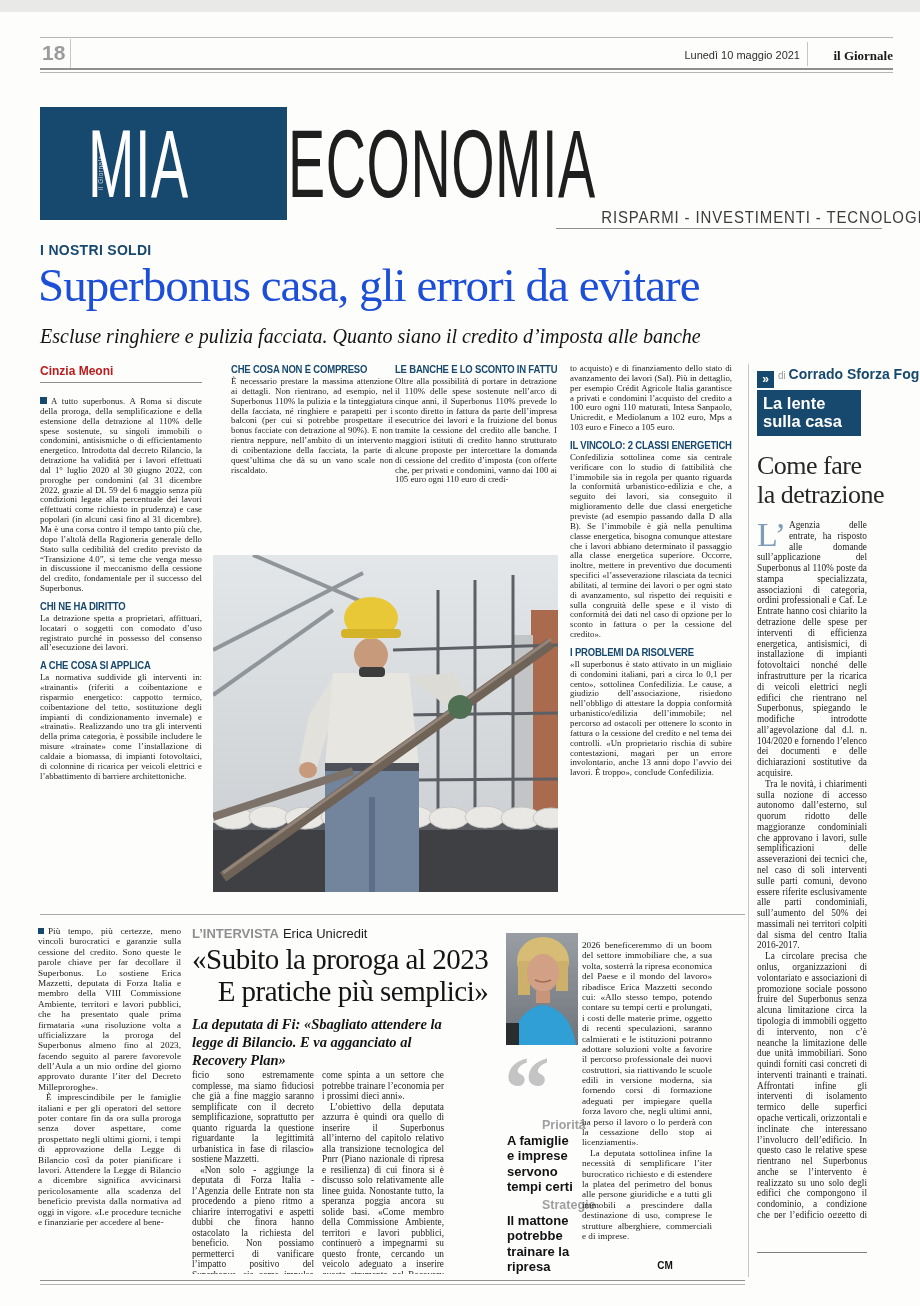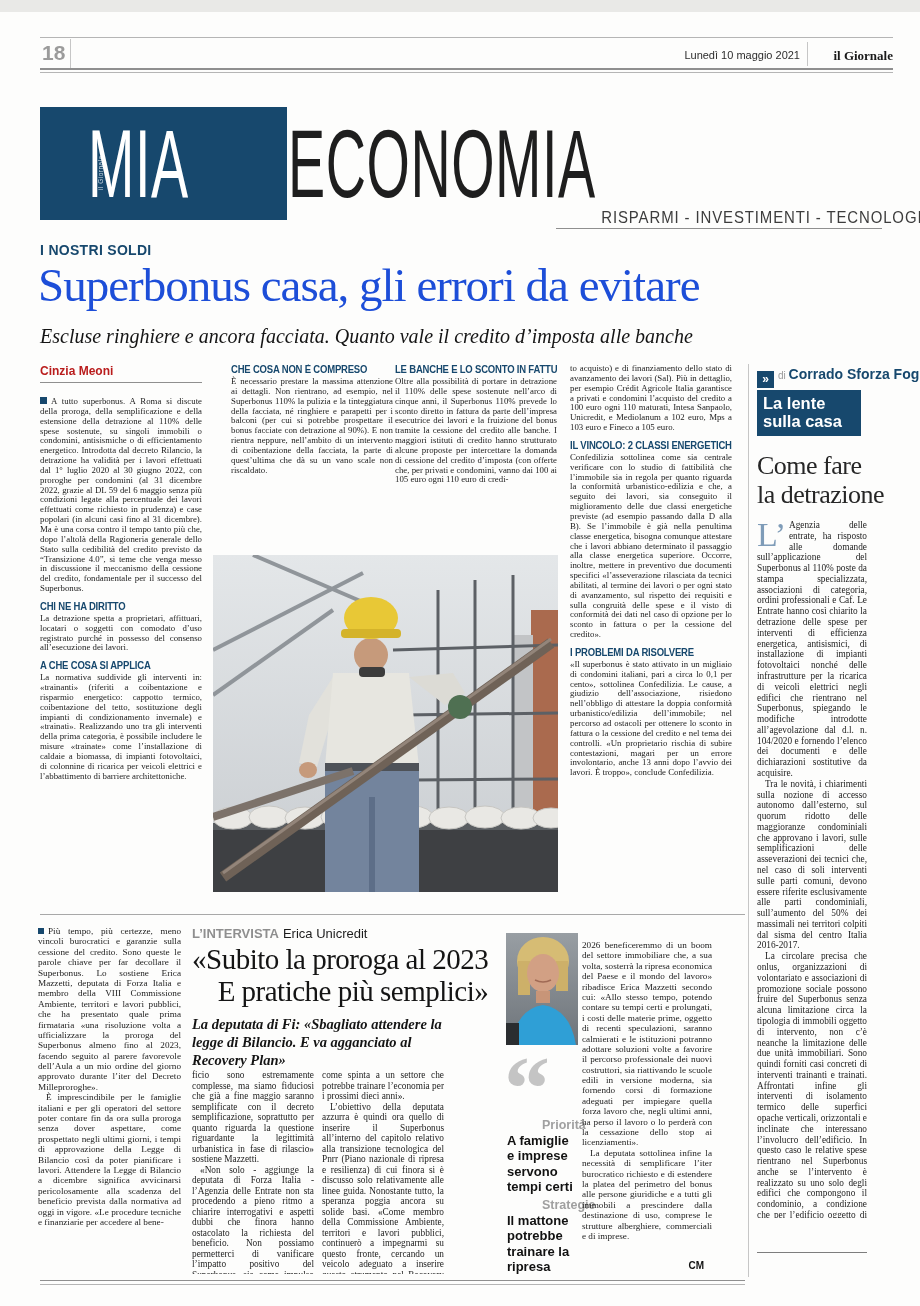--- a/index.html
+++ b/index.html
@@ -88,21 +88,21 @@
   <div class="abs" style="left:288px;top:104px;color:#1e1e1e;">
     <span class="condx mword">ECONOMIA</span>
   </div>
   <div class="abs" style="left:556px;top:196px;width:326px;text-align:right;">
     <span class="tagline" style="display:inline-block;transform:scaleX(.88);transform-origin:100% 50%;white-space:nowrap;">RISPARMI - INVESTIMENTI - TECNOLOGIA</span>
   </div>
   <div class="ruledark" style="left:556px;top:216px;width:326px;height:1px;"></div>
 
   <div class="abs kicker" style="left:40px;top:230px;">I NOSTRI SOLDI</div>
   <div class="abs headline" style="left:38px;top:250px;">Superbonus casa, gli errori da evitare</div>
-  <div class="abs standfirst" style="left:40px;top:313px;">Escluse ringhiere e ancora facciata. Quanto vale il credito d’imposta alle banche</div>
+  <div class="abs standfirst" style="left:40px;top:313px;">Escluse ringhiere e pulizia facciata. Quanto siano il credito d’imposta alle banche</div>
 
   <div class="col" style="left:40px;top:352px;height:550px;">
     <div class="byline">Cinzia Meoni</div>
     <div style="height:1px;background:#8f8f8f;margin:4px 0 14px;"></div>
     <p><span class="bullet"></span><span>A tutto superbonus. A Roma si discute della proroga, della semplificazione e della estensione della detrazione al 110% delle spese sostenute, su singoli immobili o condomini, antisismiche o di efficientamento energetico. Introdotta dal decreto Rilancio, la detrazione ha validità per i lavori effettuati dal 1° luglio 2020 al 30 giugno 2022, con proroghe per condomini (al 31 dicembre 2022, grazie al DL 59 del 6 maggio senza più condizioni legate alla percentuale dei lavori effettuati come richiesto in prudenza) e case popolari (in alcuni casi fino al 31 dicembre). Ma è una corsa contro il tempo tanto più che, dopo l’altolà della Ragioneria generale dello Stato sulla cedibilità del credito previsto da “Transizione 4.0”, si teme che venga messo in discussione il meccanismo della cessione del credito, fondamentale per il successo del Superbonus.</span></p>
     <div class="sechead">CHI NE HA DIRITTO</div>
     <p>La detrazione spetta a proprietari, affittuari, locatari o soggetti con comodato d’uso registrato purché in possesso del consenso all’esecuzione dei lavori.</p>
     <div class="sechead">A CHE COSA SI APPLICA</div>
     <p>La normativa suddivide gli interventi in: «trainanti» (riferiti a coibentazione e risparmio energetico: cappotto termico, coibentazione del tetto, sostituzione degli impianti di condizionamento invernale) e «trainati». Realizzando uno tra gli interventi della prima categoria, è possibile includere le misure «trainate» come l’installazione di caldaie a biomassa, di impianti fotovoltaici, di colonnine di ricarica per veicoli elettrici e l’abbattimento di barriere architettoniche.</p>
   </div>
@@ -255,18 +255,18 @@
   <div class="abs q-icon" style="left:504px;top:1046px;height:52px;overflow:hidden;">“</div>
   <div class="abs q-label" style="left:507px;top:1106px;">Priorità</div>
   <div class="abs q-text" style="left:507px;top:1121px;width:70px;">A famiglie e imprese servono tempi certi</div>
   <div class="abs q-label" style="left:507px;top:1186px;">Strategie</div>
   <div class="abs q-text" style="left:507px;top:1201px;width:70px;">Il mattone potrebbe trainare la ripresa</div>
 
   <div class="bcol" style="left:582px;top:928px;width:130px;height:318px;">
     <p>2026 beneficeremmo di un boom del settore immobiliare che, a sua volta, sosterrà la ripresa economica del Paese e il mondo del lavoro» ribadisce Erica Mazzetti secondo cui: «Allo stesso tempo, potendo contare su tempi certi e prolungati, i costi delle materie prime, oggetto di recenti speculazioni, saranno calmierati e le istituzioni potranno adottare soluzioni volte a favorire il percorso professionale dei nuovi costruttori, sia riattivando le scuole edili in versione moderna, sia fornendo corsi di formazione adeguati per impiegare quella forza lavoro che, negli ultimi anni, ha perso il lavoro o lo perderà con la cessazione dello stop ai licenziamenti».</p>
     <p class="ind">La deputata sottolinea infine la necessità di semplificare l’iter burocratico richiesto e di estendere la platea del perimetro del bonus alle persone giuridiche e a tutti gli immobili a prescindere dalla destinazione di uso, comprese le strutture alberghiere, commerciali e di imprese.</p>
   </div>
-  <div class="abs sig-cm" style="left:574px;top:1248px;width:130px;">CM</div>
+  <div class="abs sig-cm" style="left:600px;top:1248px;width:130px;text-align:center;">CM</div>
 
   <div class="rule" style="left:40px;top:1268px;width:705px;background:#8f8f8f;"></div>
   <div class="rule" style="left:40px;top:1272px;width:705px;"></div>
 
 </div>
 
 </body></html>

